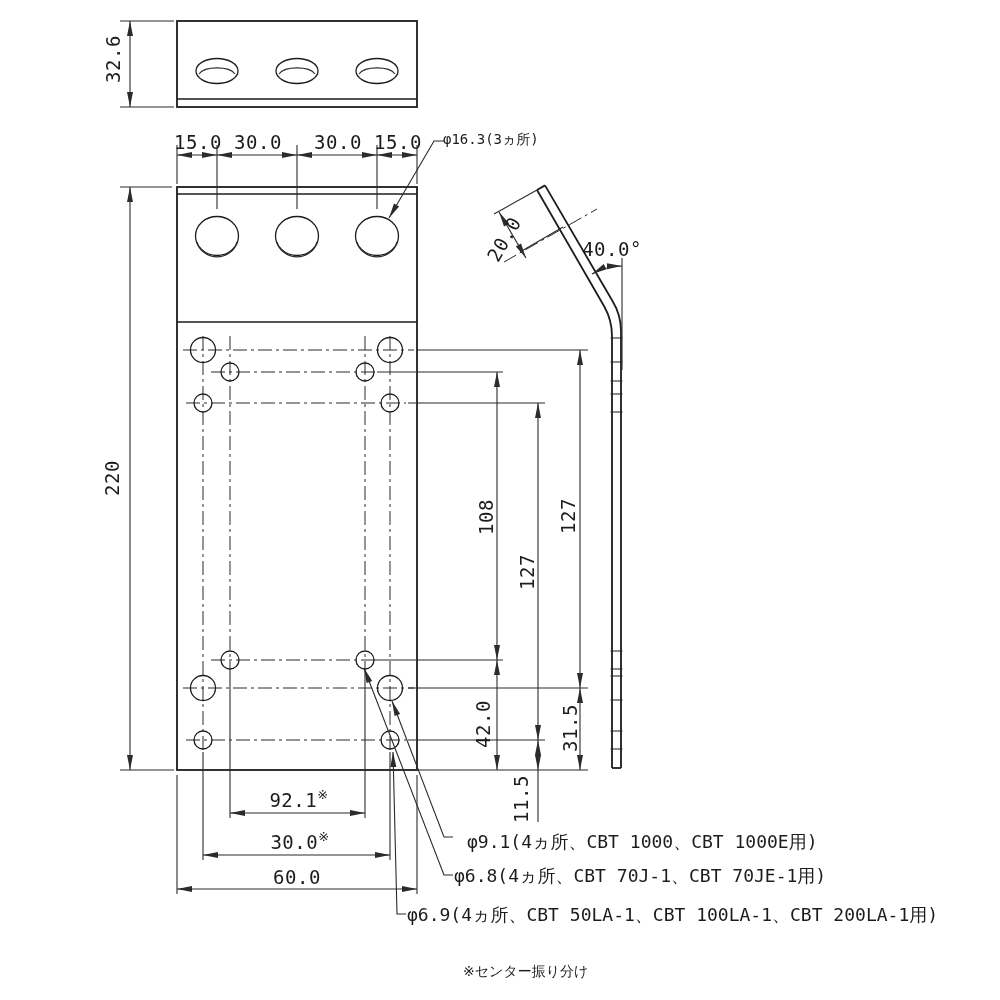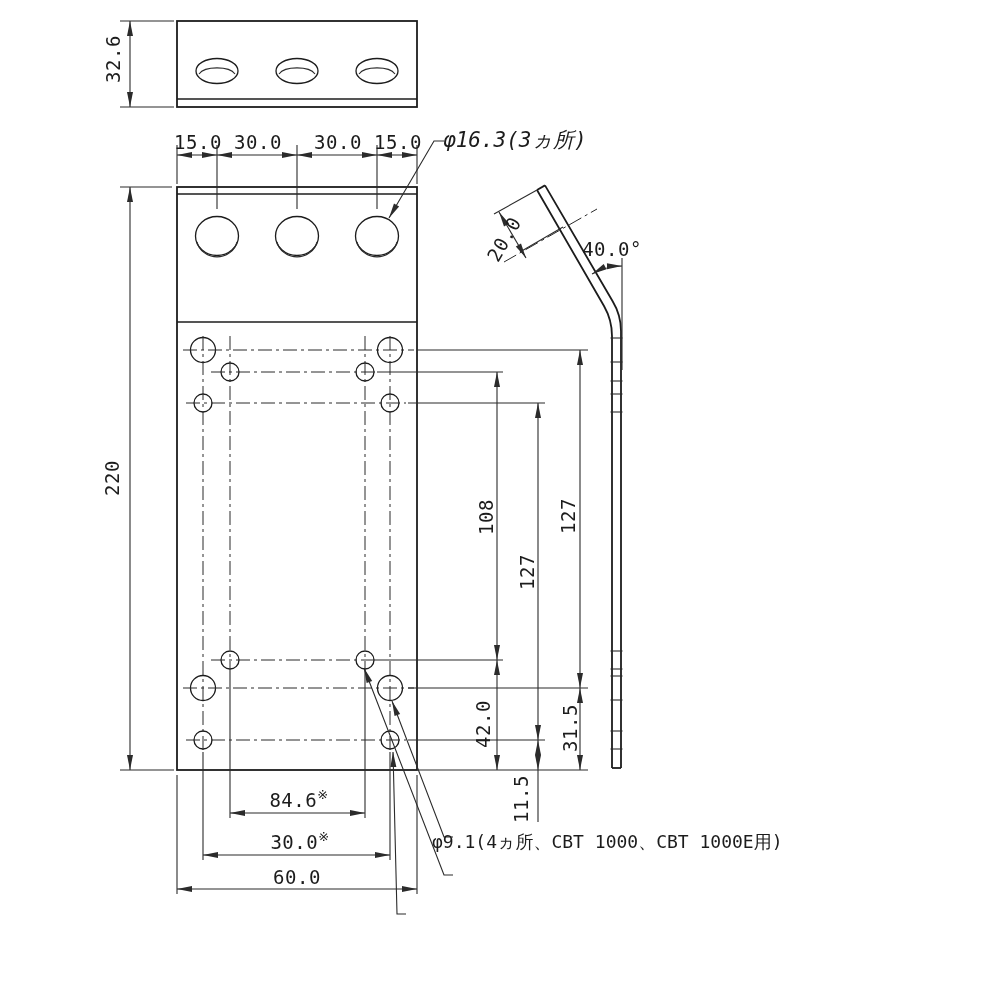--- a/index.html
+++ b/index.html
@@ -9,21 +9,21 @@
   .o {stroke:#1c1c1c;stroke-width:1.8;fill:none;}
   .o2{stroke:#1c1c1c;stroke-width:1.3;fill:none;}
   .t {stroke:#2b2b2b;stroke-width:1.1;fill:none;}
   .m {stroke:#2b2b2b;stroke-width:1.1;fill:none;marker-start:url(#ar);marker-end:url(#ar);}
   .me{stroke:#2b2b2b;stroke-width:1.1;fill:none;marker-end:url(#ar);}
   .c {stroke:#2b2b2b;stroke-width:1;fill:none;stroke-dasharray:14 4 3 4;}
   .dim{position:absolute;font-size:19px;letter-spacing:.5px;white-space:nowrap;
        transform:translate(-50%,-50%);}
   .rot{transform:translate(-50%,-50%) rotate(-90deg);}
   .rot60{transform:translate(-50%,-50%) rotate(-60deg);}
-  .lft{position:absolute;font-size:21px;white-space:nowrap;transform:translateY(-50%);font-style:italic;}
+  .lft{position:absolute;font-size:14px;white-space:nowrap;transform:translateY(-50%);}
   .lbl{position:absolute;font-size:18px;white-space:nowrap;transform:translateY(-50%);}
   sup{font-size:13px;}
 </style>
 </head>
 <body>
 
 <div id="stage">
 
   <svg id="linework" viewBox="0 0 1000 1000" xmlns="http://www.w3.org/2000/svg">
     <defs>
@@ -179,19 +179,22 @@
   <span class="dim" style="left:612px;top:249px">40.0°</span>
 
   <span class="dim rot" style="left:112px;top:478px">220</span>
   <span class="dim rot" style="left:486px;top:517px">108</span>
   <span class="dim rot" style="left:527px;top:572px">127</span>
   <span class="dim rot" style="left:568px;top:516px">127</span>
   <span class="dim rot" style="left:483px;top:724px">42.0</span>
   <span class="dim rot" style="left:570px;top:728px">31.5</span>
   <span class="dim rot" style="left:521px;top:799px">11.5</span>
 
-  <span class="dim" style="left:299px;top:799px"><span>84.6</span><sup>※</sup></span>
+  <span class="dim" style="left:299px;top:799px"><span>92.1</span><sup>※</sup></span>
   <span class="dim" style="left:300px;top:841px"><span>30.0</span><sup>※</sup></span>
   <span class="dim" style="left:297px;top:877px">60.0</span>
 
-  <span class="lbl" style="left:432px;top:842px">φ9.1(4ヵ所、CBT 1000、CBT 1000E用)</span>
-
+  <span class="lbl" style="left:467px;top:842px">φ9.1(4ヵ所、CBT 1000、CBT 1000E用)</span>
+  <span class="lbl" style="left:454px;top:876px">φ6.8(4ヵ所、CBT 70J-1、CBT 70JE-1用)</span>
+  <span class="lbl" style="left:407px;top:915px">φ6.9(4ヵ所、CBT 50LA-1、CBT 100LA-1、CBT 200LA-1用)</span>
+
+  <span class="lft" style="left:463px;top:972px">※センター振り分け</span>
 </div>
 
 </body></html>

